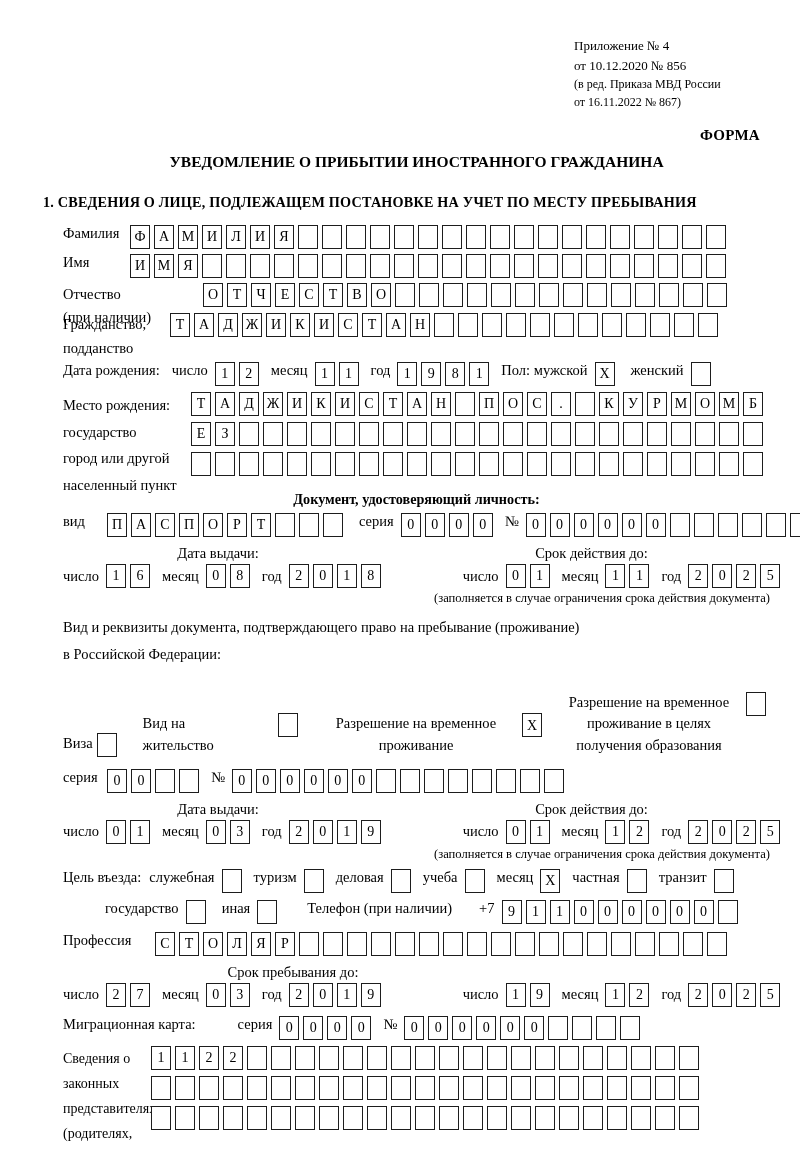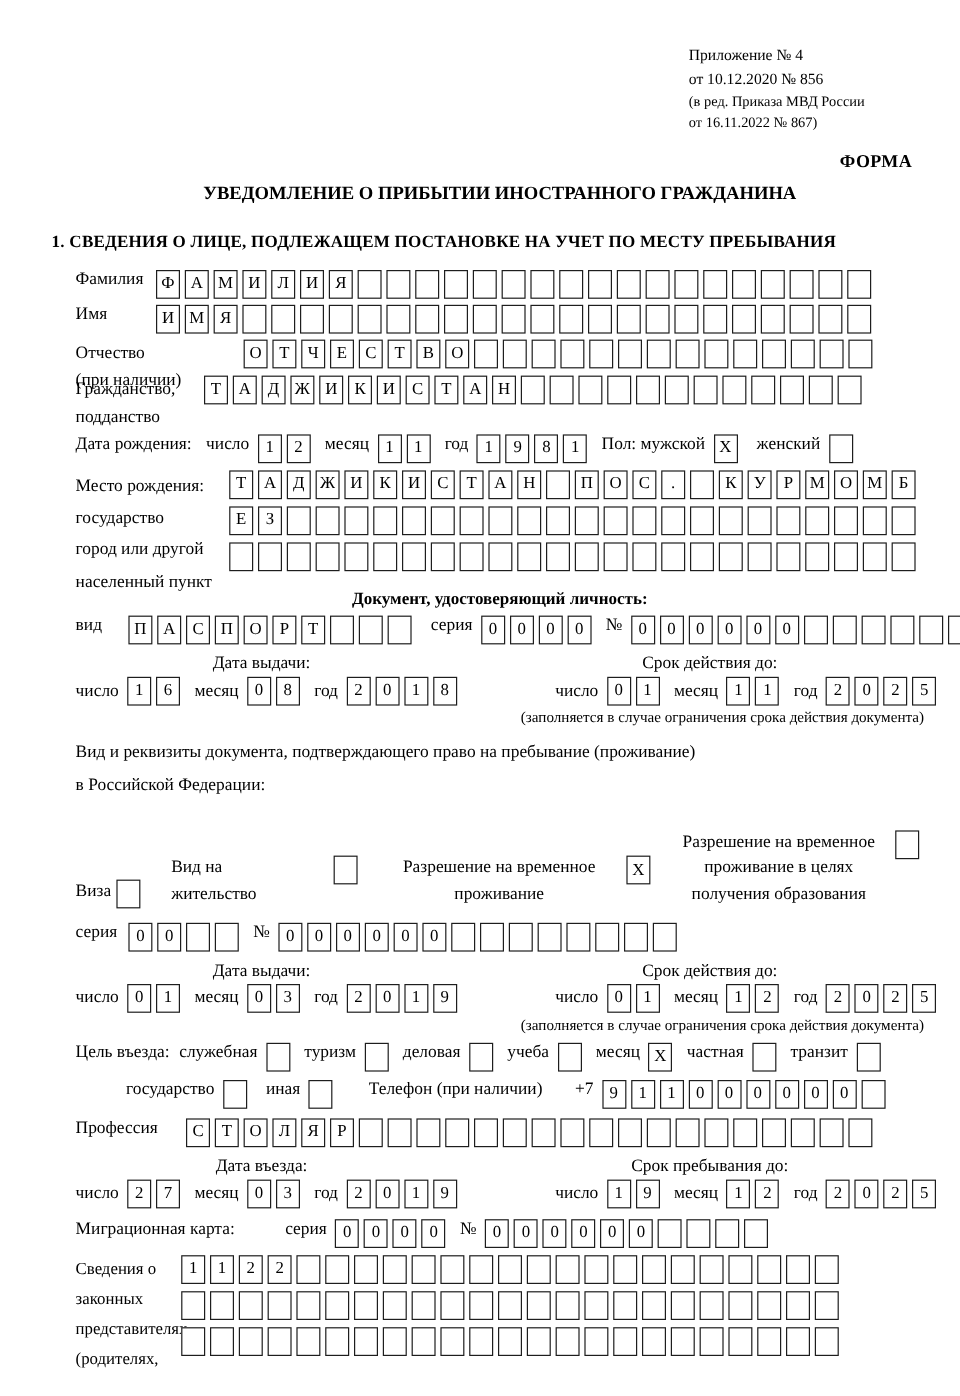--- a/index.html
+++ b/index.html
@@ -588,21 +588,20 @@
         <span class="cell"></span>
         <span class="cell"></span>
         <span class="cell"></span>
         <span class="cell"></span>
         <span class="cell"></span>
         <span class="cell"></span>
       </span>
   </div>
 
   <div class="dlabels">
-    <span class="dl1">Дата въезда:</span>
     <span class="dl2">Срок пребывания до:</span>
   </div>
   <div class="frow drow">
     <span class="dgroup">
       <span class="sub">число</span>
       <span class="cells">
           <span class="cell">2</span>
           <span class="cell">7</span>
         </span>
       <span class="sub gap8">месяц</span>

